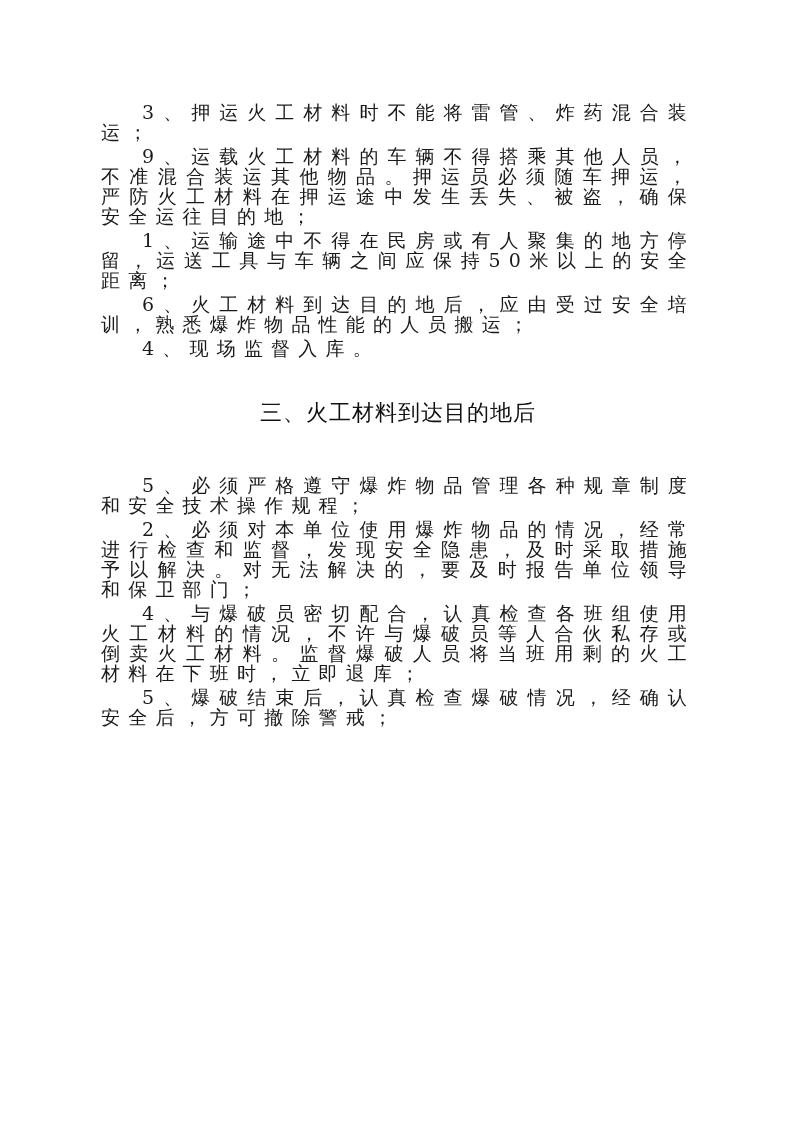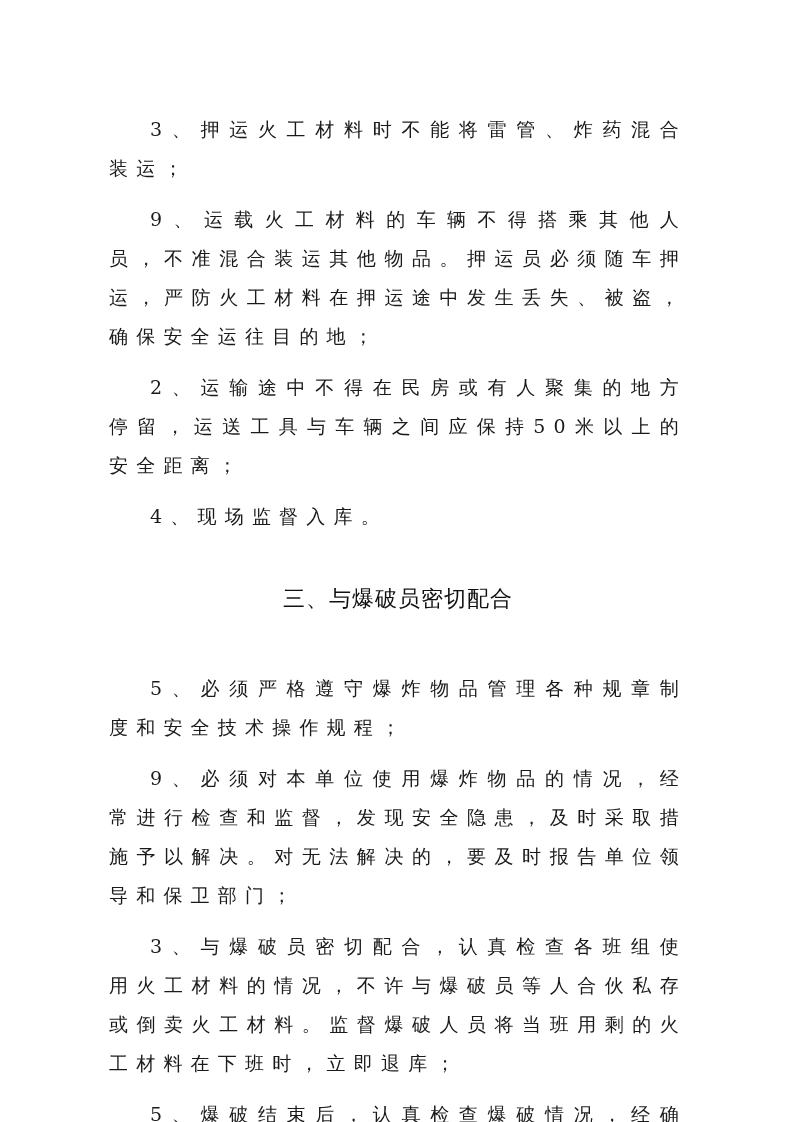--- a/index.html
+++ b/index.html
@@ -7,22 +7,22 @@
     .page {
       position: absolute;
       left: 97px;
       top: 98px;
       width: 602px;
       font-family: "DejaVu Serif", "Liberation Serif", serif;
       color: #1a1a1a;
       font-size: 19px;
     }
     .para {
-      margin: 12px;
-      line-height: 39px;
+      margin: 4px;
+      line-height: 20px;
       text-indent: 41px;
       text-align: justify;
       text-align-last: left;
       letter-spacing: 8.2px;
     }
     .heading {
       margin: 0;
       text-align: center;
       font-family: "DejaVu Sans", "Liberation Sans", sans-serif;
       font-size: 22px;
@@ -34,26 +34,27 @@
       color: #111;
     }
   </style>
 </head>
 <body>
 
 <div class="page">
   <div>
     <p class="para">3、押运火工材料时不能将雷管、炸药混合装运；</p>
     <p class="para">9、运载火工材料的车辆不得搭乘其他人员，不准混合装运其他物品。押运员必须随车押运，严防火工材料在押运途中发生丢失、被盗，确保安全运往目的地；</p>
-    <p class="para">2、运输途中不得在民房或有人聚集的地方停留，运送工具与车辆之间应保持50米以上的安全距离；</p>
+    <p class="para">1、运输途中不得在民房或有人聚集的地方停留，运送工具与车辆之间应保持50米以上的安全距离；</p>
+    <p class="para">6、火工材料到达目的地后，应由受过安全培训，熟悉爆炸物品性能的人员搬运；</p>
     <p class="para">4、现场监督入库。</p>
   </div>
 
-  <h2 class="heading">三、与爆破员密切配合</h2>
+  <h2 class="heading">三、火工材料到达目的地后</h2>
 
   <div>
     <p class="para">5、必须严格遵守爆炸物品管理各种规章制度和安全技术操作规程；</p>
-    <p class="para">9、必须对本单位使用爆炸物品的情况，经常进行检查和监督，发现安全隐患，及时采取措施予以解决。对无法解决的，要及时报告单位领导和保卫部门；</p>
-    <p class="para">3、与爆破员密切配合，认真检查各班组使用火工材料的情况，不许与爆破员等人合伙私存或倒卖火工材料。监督爆破人员将当班用剩的火工材料在下班时，立即退库；</p>
+    <p class="para">2、必须对本单位使用爆炸物品的情况，经常进行检查和监督，发现安全隐患，及时采取措施予以解决。对无法解决的，要及时报告单位领导和保卫部门；</p>
+    <p class="para">4、与爆破员密切配合，认真检查各班组使用火工材料的情况，不许与爆破员等人合伙私存或倒卖火工材料。监督爆破人员将当班用剩的火工材料在下班时，立即退库；</p>
     <p class="para">5、爆破结束后，认真检查爆破情况，经确认安全后，方可撤除警戒；</p>
 
   </div>
 </div>
 
 </body></html>

